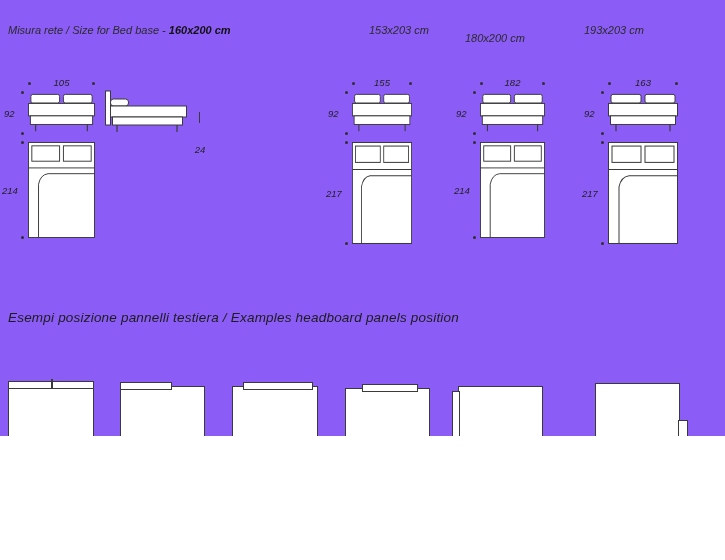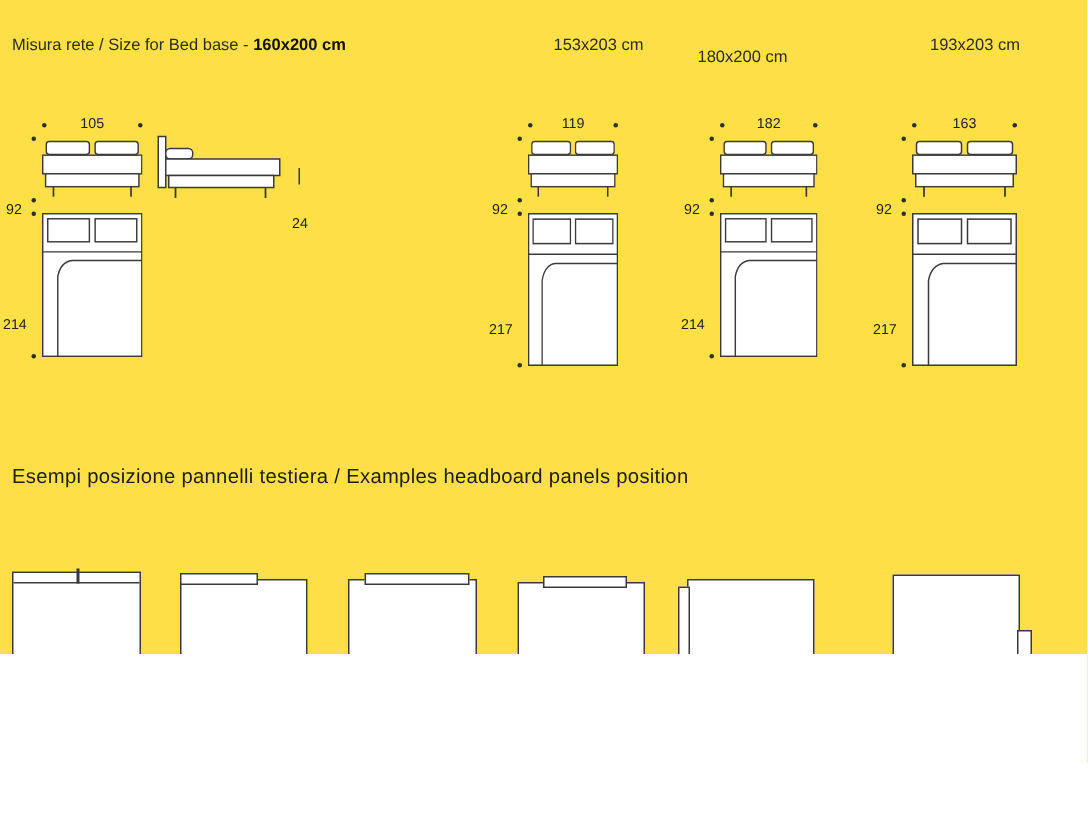--- a/index.html
+++ b/index.html
@@ -1,27 +1,27 @@
 <!DOCTYPE html>
 <html><head>
 <meta charset="utf-8">
 <style>
   html,body{margin:0;padding:0;background:#fff;}
   .canvas{
-    position:relative;width:725px;height:436px;background:#fde047;
-    font-family:"Liberation Sans", sans-serif;color:#1d1d1d;overflow:hidden;
+    position:relative;width:725px;height:436px;background:#8b5cf6;
+    font-family:"Liberation Sans", sans-serif;color:#1d1d1d;overflow:hidden;font-style:italic;
   }
   .size-header{position:absolute;font-size:11px;color:#2b2b2b;white-space:nowrap;}
   .size-header b{font-weight:bold;color:#111;}
   .fig{position:absolute;}
   .hdim{position:absolute;display:flex;justify-content:space-between;align-items:center;height:10px;}
   .hdim .lbl{font-size:9.5px;color:#222;line-height:10px;}
   .ddot{width:3px;height:3px;background:#2f2f2f;border-radius:50%;}
   .vdim{position:absolute;}
-  .vdim .lbl{position:absolute;left:0;top:50%;transform:translateY(-50%);font-size:9.5px;color:#222;margin-top:27px;}
+  .vdim .lbl{position:absolute;left:0;top:50%;transform:translateY(-50%);font-size:9.5px;color:#222;}
   .vdim .ddot{position:absolute;right:0;}
   .vdim .dtop{top:-1px;}
   .vdim .dbot{bottom:-1px;}
   .tick{position:absolute;width:1px;background:#3a3a3a;}
   .small-dim{position:absolute;font-size:9.5px;color:#222;text-align:center;margin-top:19px;}
   .section-title{position:absolute;font-size:13.5px;color:#1c1c1c;letter-spacing:.2px;}
   .bedrect{position:absolute;background:#fff;border:1px solid #3a3a3a;box-sizing:border-box;}
   .panel{position:absolute;background:#fff;border:1px solid #3a3a3a;box-sizing:border-box;}
   .innerline{position:absolute;left:0;right:0;border-top:1px solid #3a3a3a;}
   .seam{position:absolute;background:#3a3a3a;}
@@ -30,21 +30,21 @@
 </head>
 <body>
 
 <div class="canvas">
 
   <div class="size-header" style="left:8px;top:24px;">
     <span>Misura rete / Size for Bed base - </span><b>160x200 cm</b>
   </div>
   <div class="size-header" style="left:337px;top:24px;margin-left:32px;">153x203 cm</div>
   <div class="size-header" style="left:465px;top:32px;">180x200 cm</div>
-  <div class="size-header" style="left:620px;top:24px;">193x203 cm</div>
+  <div class="size-header" style="left:584px;top:24px;">193x203 cm</div>
 
   <div class="hdim" style="left:28px;top:78px;width:67px;">
     <span class="ddot"></span>
     <span class="lbl">105</span>
     <span class="ddot"></span>
   </div>
   <div class="vdim" style="left:4px;top:92px;width:20px;height:42px;">
     <span class="lbl">92</span>
     <span class="ddot dtop"></span>
     <span class="ddot dbot"></span>
@@ -92,21 +92,21 @@
         <rect x="4" y="4" width="29" height="16"></rect>
         <rect x="37" y="4" width="29" height="16"></rect>
         <line x1="0.5" y1="27" x2="69.5" y2="27"></line>
         <path d="M69.5,33 L21,33 Q13,34 11,44 L11,99.5"></path>
       </g>
     </svg>
   </div>
 
   <div class="hdim" style="left:352px;top:78px;width:60px;">
     <span class="ddot"></span>
-    <span class="lbl">119</span>
+    <span class="lbl">155</span>
     <span class="ddot"></span>
   </div>
   <div class="vdim" style="left:328px;top:92px;width:20px;height:42px;">
     <span class="lbl">92</span>
     <span class="ddot dtop"></span>
     <span class="ddot dbot"></span>
   </div>
   <div class="fig" style="left:352px;top:92px;">
     <svg width="60" height="42" viewBox="0 0 70 44" preserveAspectRatio="none">
       <g fill="#fff" stroke="#3a3a3a" stroke-width="1">

